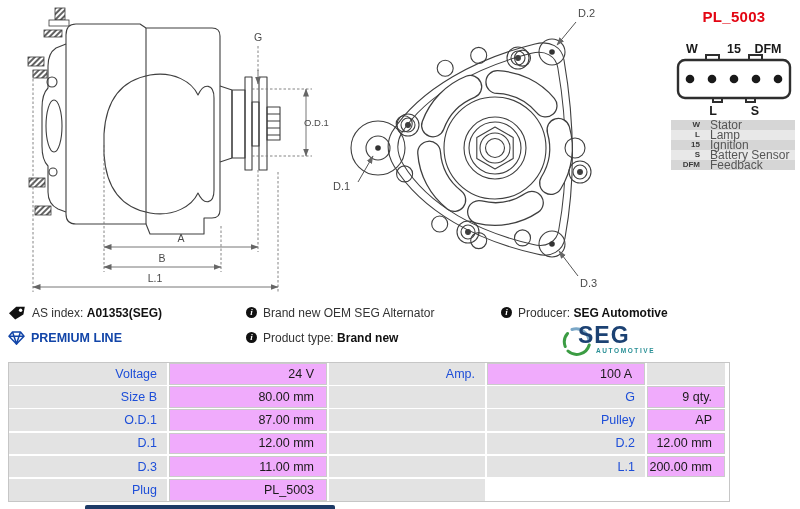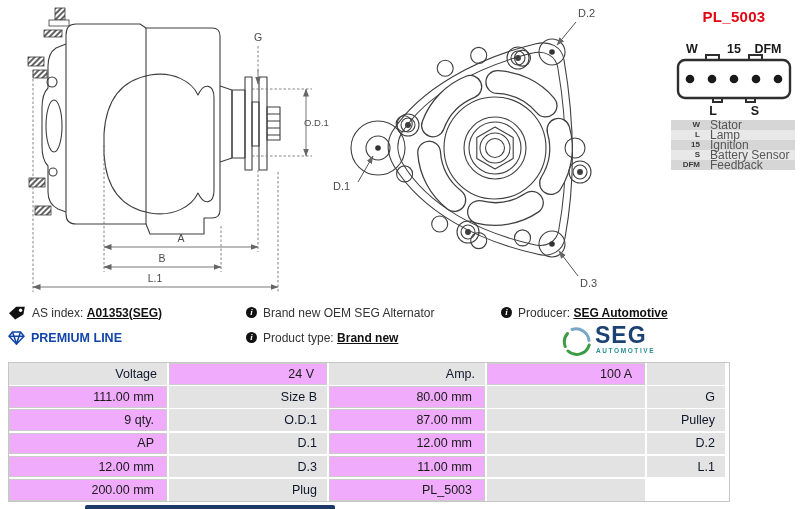--- a/index.html
+++ b/index.html
@@ -22,47 +22,47 @@
   .legend-row.light { background:#e8e8e8; }
   .legend-key {
     width:29px; text-align:right; padding-right:5px;
     font-size:8px; font-weight:bold; color:#3a3a3a; line-height:10px;
   }
   .legend-desc { flex:1; font-size:12px; color:#555; padding-left:5px; line-height:10px; }
 
   
   .info-item { display:flex; align-items:center; gap:6px; height:15px; }
   .info-text { font-size:12px; color:#333; white-space:nowrap; }
-  .info-text b { color:#111;text-decoration:underline; }
+  .info-text b { color:#111; }
   .premium-text { font-size:12.5px; font-weight:bold; white-space:nowrap; }
   .i-icon {
     width:11px; height:11px; border-radius:50%; background:#111; color:#fff;
     display:inline-flex; align-items:center; justify-content:center;
     font-family:"Liberation Serif",serif; font-style:italic; font-weight:bold;
     font-size:9px; line-height:11px; flex:0 0 auto;
   }
 
   
   .seg-logo { left:562px; top:324px; width:95px; height:38px; }
-  .seg-text { position:absolute; left:33px; top:0px; font-weight:bold;
+  .seg-text { position:absolute; left:16px; top:0px; font-weight:bold;
     font-size:23px; line-height:22px; letter-spacing:1px; }
   .seg-sub { position:absolute; left:34px; top:23px; font-size:6.5px;
     letter-spacing:1.6px; font-weight:bold; }
 
   
   .spec-table {
     left:8px; top:362px; width:722px;
     border:1px solid #c6c6c6; background:#fff; box-sizing:border-box;
     display:grid;
     grid-template-columns:158px 158px 156px 158px 78px;
     grid-auto-rows:21.6px;
     gap:1.6px 2px;
   }
   .cell { display:flex; align-items:center; justify-content:flex-end; box-sizing:border-box; }
-  .cell-label { background:#e3e3e3; padding-right:10px; font-size:12.5px; color:#0f172a; }
+  .cell-label { background:#e3e3e3; padding-right:10px; font-size:12.5px; color:#1d4ed8; }
   .cell-value { background:#f0abfc; border:1px solid #cbcbcb; padding-right:12px; font-size:12.5px; color:#1a1a1a; }
   .cell-filler { background:#e3e3e3; }
 
   .bottom-bar { left:85px; top:505px; width:250px; height:4px; background:#1d3a66; border-radius:2px 2px 0 0; }
 </style>
 </head>
 <body>
 
 <svg class="abs" style="left:0;top:0" width="330" height="300" viewBox="0 0 330 300">
   <defs>
@@ -319,21 +319,20 @@
   <span class="seg-sub" style="color:#2a9096">AUTOMOTIVE</span>
 </div>
 
 <div class="abs spec-table">
   <div class="cell cell-label">Voltage</div>
   <div class="cell cell-value">24 V</div>
   <div class="cell cell-label">Amp.</div>
   <div class="cell cell-value">100 A</div>
   <div class="cell cell-filler"></div>
 
-  <div class="cell cell-value">111.00 mm</div>
   <div class="cell cell-label">Size B</div>
   <div class="cell cell-value">80.00  mm</div>
   <div class="cell cell-filler"></div>
 
   <div class="cell cell-label">G</div>
   <div class="cell cell-value">9 qty.</div>
   <div class="cell cell-label">O.D.1</div>
   <div class="cell cell-value">87.00 mm</div>
   <div class="cell cell-filler"></div>
 

